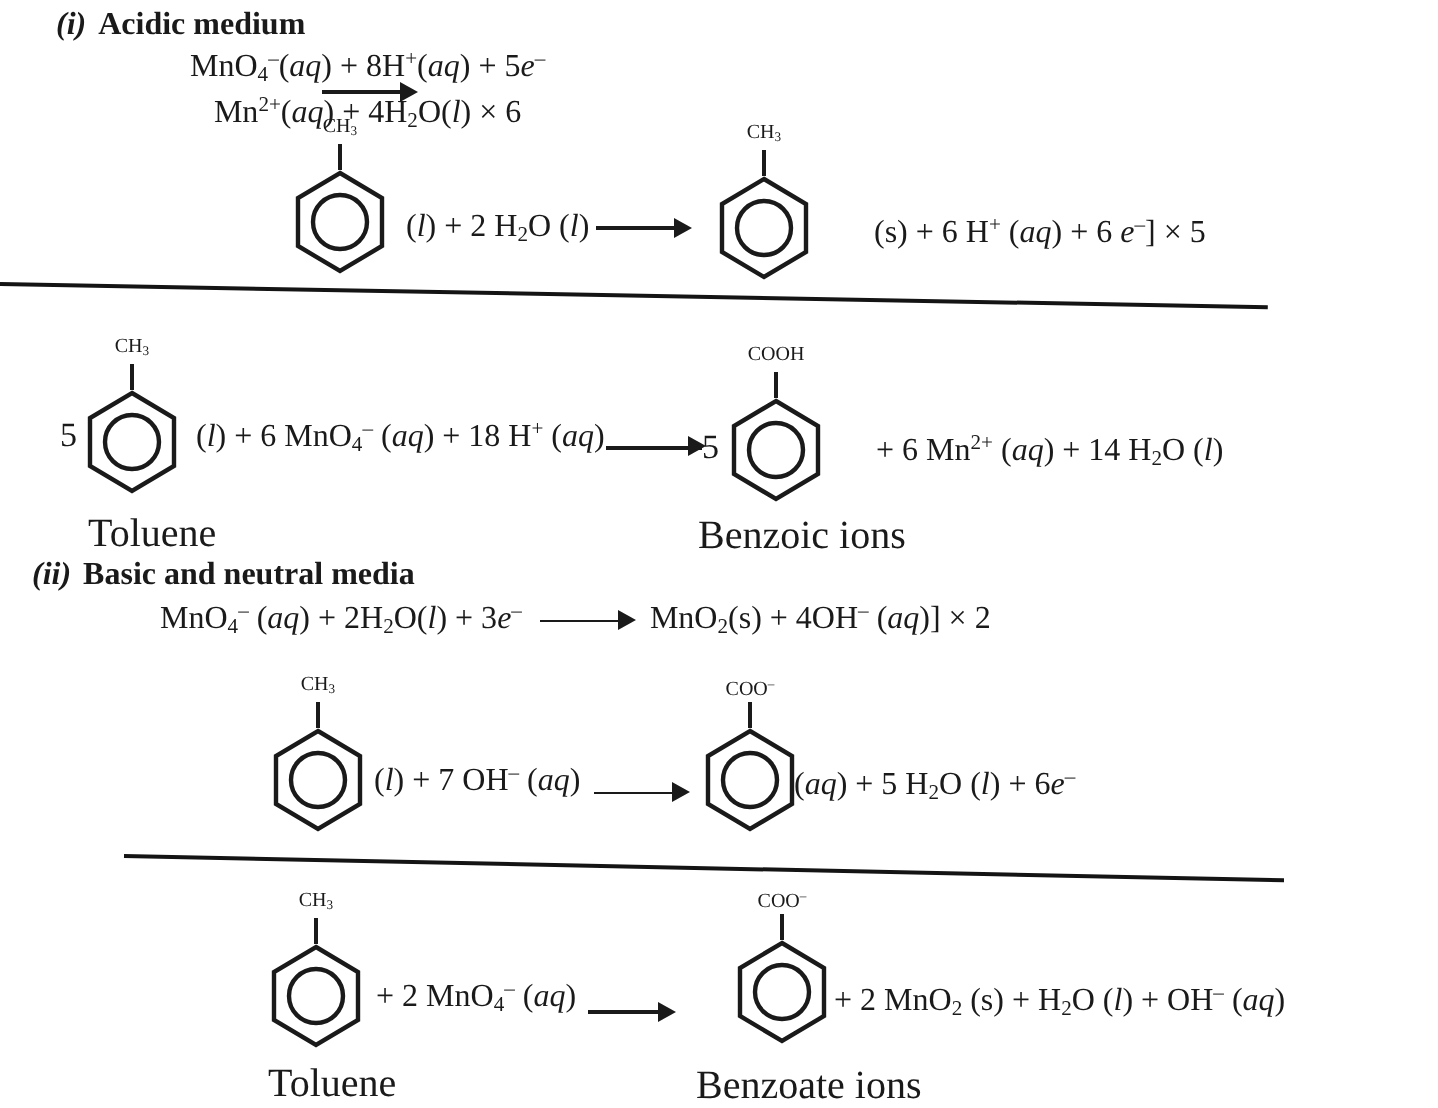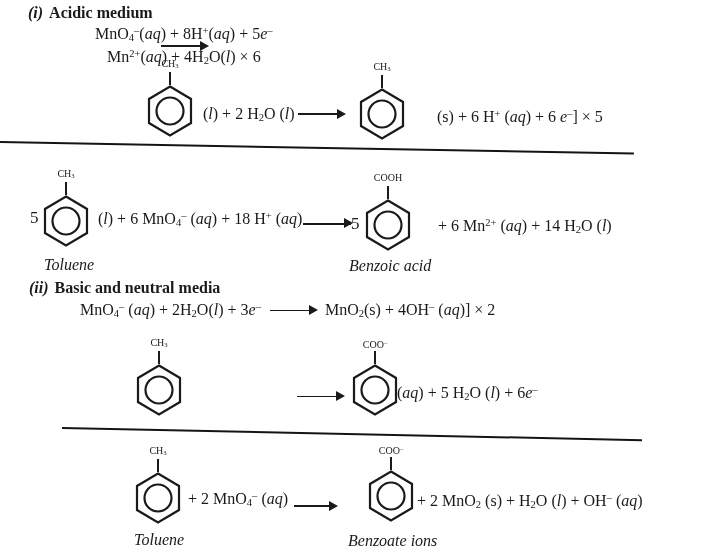--- a/index.html
+++ b/index.html
@@ -21,21 +21,21 @@
     content:"";position:absolute;right:-2px;top:-4.4px;width:0;height:0;
     border-left:9px solid #1a1a1a;border-top:5px solid transparent;border-bottom:5px solid transparent;
   }
   .arr-inline{display:inline-block;width:46px;margin:0 9px;flex:0 0 auto;}
   
   .mol{position:absolute;width:62px;display:flex;flex-direction:column;align-items:center;}
   .mlab{font-size:10px;height:16px;line-height:16px;}
   .bond{width:2px;height:13px;background:#1a1a1a;}
   .ring polygon,.ring circle{fill:none;stroke:#1a1a1a;stroke-width:2.2;}
   .coef{font-size:17px;}
-  .molname{font-size:16px;font-style:italic;}
+  .molname{font-size:20px;}
   .rule{position:absolute;height:2.4px;background:#141414;transform-origin:left center;}
   #rule1{left:0;top:141px;width:634px;transform:rotate(1.05deg);}
   #rule2{left:62px;top:427px;width:597px;transform:rotate(1.2deg);}
 </style>
 </head>
 <body>
 
 <div id="page">
 
   <div class="abs hd" style="left:28px;top:3px;">
@@ -85,40 +85,41 @@
   <div class="abs coef" style="left:351px;top:214px;">5</div>
   <div class="mol" style="left:357px;top:170px;">
     <span class="mlab">COOH</span>
     <span class="bond"></span>
     <svg class="ring" width="46" height="52" viewBox="0 0 46 52">
       <polygon points="23,1.5 44,14 44,38 23,50.5 2,38 2,14"></polygon>
         <circle cx="23" cy="26" r="13.5"></circle>
     </svg>
   </div>
   <div class="abs txt" style="left:438px;top:216px;">+ 6 Mn<sup>2+</sup> (<i>aq</i>) + 14 H<sub>2</sub>O (<i>l</i>)</div>
-  <div class="abs molname" style="left:349px;top:256px;">Benzoic acid</div>
+  <div class="abs molname" style="left:349px;top:256px;">Benzoic ions</div>
 
-  <div class="abs hd" style="left:29px;top:278px;">
+  <div class="abs hd" style="left:16px;top:278px;">
     <span class="hnum">(ii)</span><span>Basic and neutral media</span>
   </div>
 
   <div class="abs eq" style="left:80px;top:300px;">
     <span>MnO<sub>4</sub><sup>–</sup> (<i>aq</i>) + 2H<sub>2</sub>O(<i>l</i>) + 3<i>e</i><sup>–</sup></span>
     <span class="arr arr-inline"></span>
     <span>MnO<sub>2</sub>(s) + 4OH<sup>–</sup> (<i>aq</i>)] × 2</span>
   </div>
 
   <div class="mol" style="left:128px;top:335px;">
     <span class="mlab">CH<sub>3</sub></span>
     <span class="bond"></span>
     <svg class="ring" width="46" height="52" viewBox="0 0 46 52">
       <polygon points="23,1.5 44,14 44,38 23,50.5 2,38 2,14"></polygon>
         <circle cx="23" cy="26" r="13.5"></circle>
     </svg>
   </div>
+  <div class="abs txt" style="left:187px;top:381px;">(<i>l</i>) + 7 OH<sup>–</sup> (<i>aq</i>)</div>
   <div class="arr abs" style="left:297px;top:392px;width:46px;"></div>
   <div class="mol" style="left:344px;top:335px;">
     <span class="mlab">COO<sup>–</sup></span>
     <span class="bond"></span>
     <svg class="ring" width="46" height="52" viewBox="0 0 46 52">
       <polygon points="23,1.5 44,14 44,38 23,50.5 2,38 2,14"></polygon>
         <circle cx="23" cy="26" r="13.5"></circle>
     </svg>
   </div>
   <div class="abs txt" style="left:397px;top:383px;">(<i>aq</i>) + 5 H<sub>2</sub>O (<i>l</i>) + 6<i>e</i><sup>–</sup></div>

